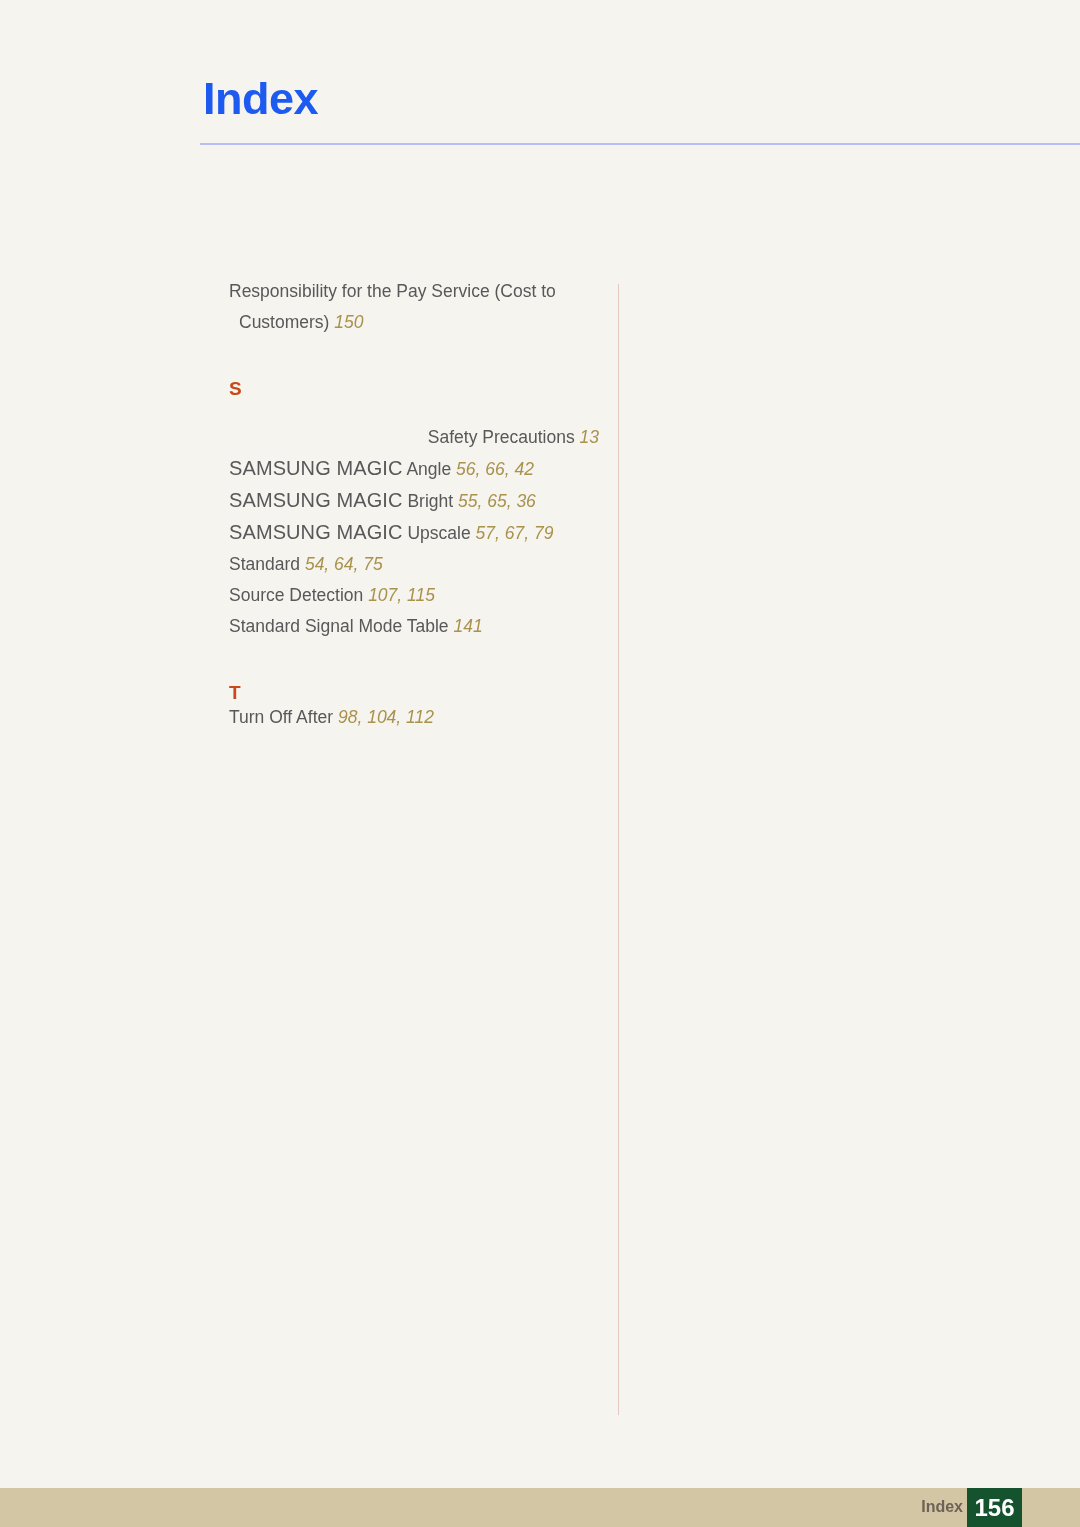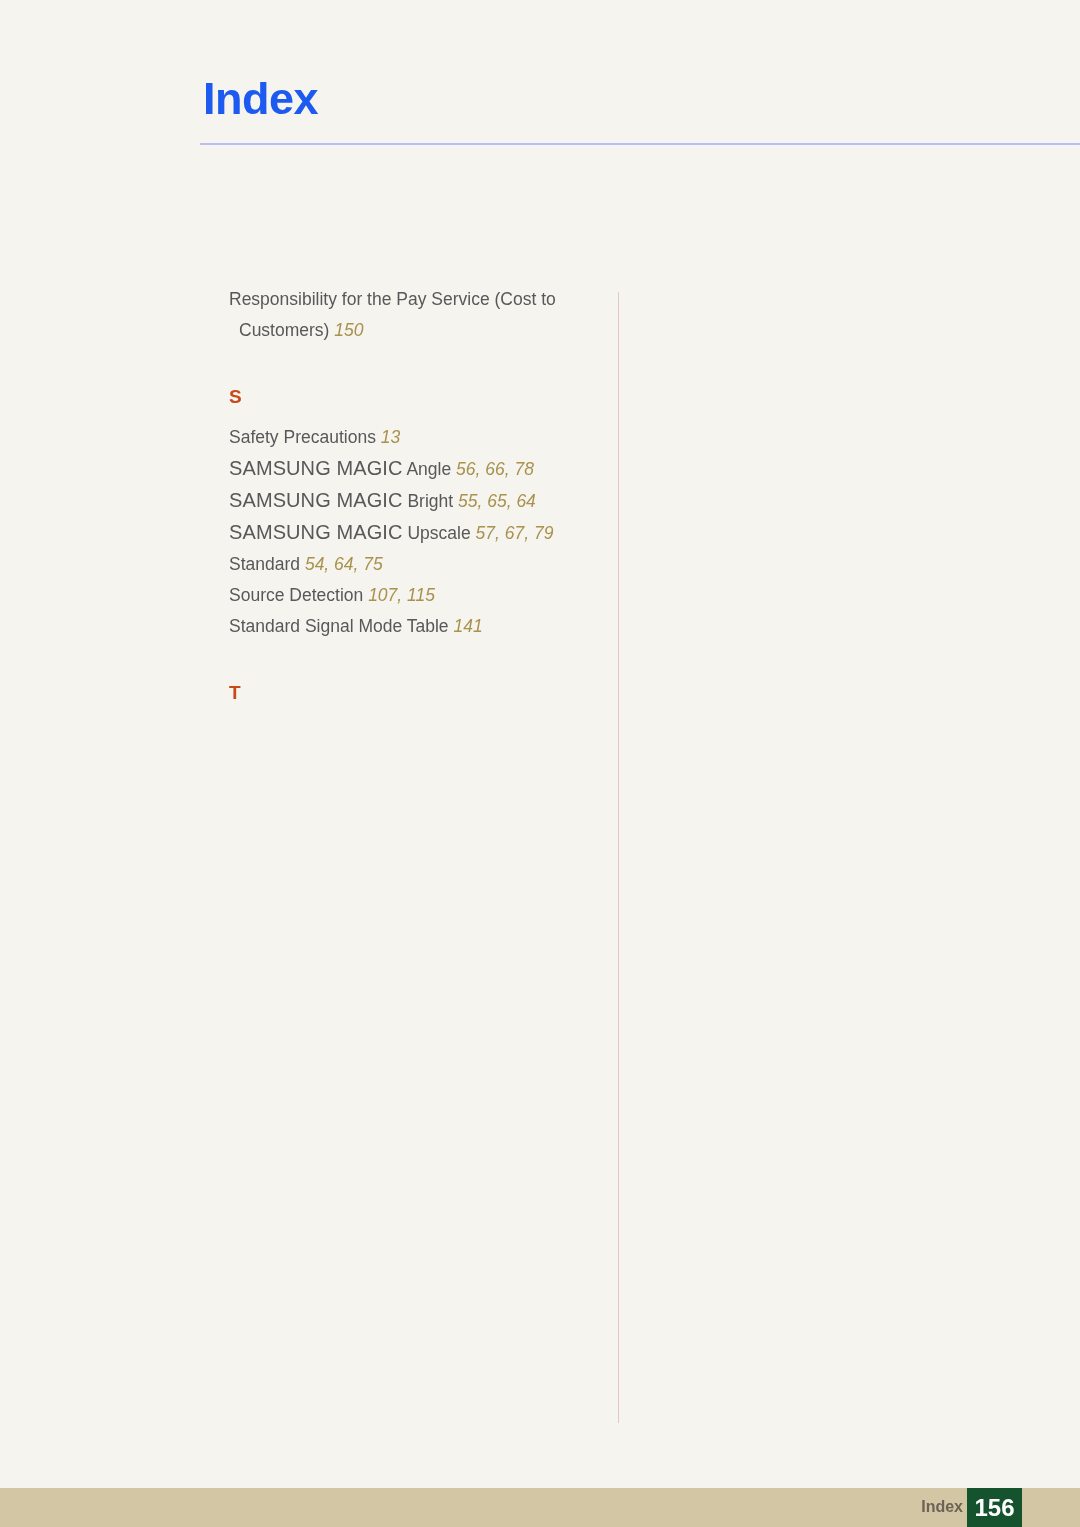--- a/index.html
+++ b/index.html
@@ -39,21 +39,21 @@
     top: 143px;
     width: 880px;
     height: 2px;
     background: #b9bdf5;
   }
 
   
   #index-body {
     position: absolute;
     left: 0;
-    top: 8px;
+    top: 0;
     width: 1080px;
     height: 1440px;
   }
   #column-rule {
     position: absolute;
     left: 618px;
     top: 284px;
     width: 1px;
     height: 1131px;
     background: #e3c9c2;
@@ -88,21 +88,22 @@
   .section-letter {
     font-size: 19px;
     font-weight: bold;
     color: #c8491a;
     line-height: 1;
   }
   .section-gap-before {
     margin-top: 41px;
   }
   .section-gap-after {
-    margin-top: 16px;
+    margin-top: 24px;
+    text-align: right;
   }
 
   
   #page-footer {
     position: absolute;
     left: 0;
     top: 1488px;
     width: 1080px;
     height: 39px;
     background: #d3c6a4;
@@ -146,27 +147,28 @@
   <div id="page-title">Index</div>
   <div id="header-rule"></div>
 </div>
 
 <div id="index-body">
   <div id="column-rule"></div>
   <div id="index-column">
       <div class="index-entry"><span class="entry-name">Responsibility for the Pay Service (Cost to Customers)</span> <span class="entry-pages">150</span></div>
       <div class="section-letter section-gap-before">S</div>
       <div class="index-entry section-gap-after"><span class="entry-name">Safety Precautions</span> <span class="entry-pages">13</span></div>
-      <div class="index-entry"><span class="entry-name"><span class="brandmark">SAMSUNG MAGIC</span> Angle</span> <span class="entry-pages">56, 66, 78</span></div>
-      <div class="index-entry"><span class="entry-name"><span class="brandmark">SAMSUNG MAGIC</span> Bright</span> <span class="entry-pages">55, 65, 64</span></div>
+      <div class="index-entry"><span class="entry-name"><span class="brandmark">SAMSUNG MAGIC</span> Angle</span> <span class="entry-pages">56, 66, 42</span></div>
+      <div class="index-entry"><span class="entry-name"><span class="brandmark">SAMSUNG MAGIC</span> Bright</span> <span class="entry-pages">55, 65, 36</span></div>
       <div class="index-entry"><span class="entry-name"><span class="brandmark">SAMSUNG MAGIC</span> Upscale</span> <span class="entry-pages">57, 67, 79</span></div>
       <div class="index-entry"><span class="entry-name">Standard</span> <span class="entry-pages">54, 64, 75</span></div>
       <div class="index-entry"><span class="entry-name">Source Detection</span> <span class="entry-pages">107, 115</span></div>
       <div class="index-entry"><span class="entry-name">Standard Signal Mode Table</span> <span class="entry-pages">141</span></div>
       <div class="section-letter section-gap-before">T</div>
+      <div class="index-entry"><span class="entry-name">Turn Off After</span> <span class="entry-pages">98, 104, 112</span></div>
     </div>
 </div>
 
 <div id="page-footer">
   <div id="footer-label">Index</div>
 </div>
 <div id="footer-page-box">
   <div id="footer-page-number">156</div>
 </div>
 

